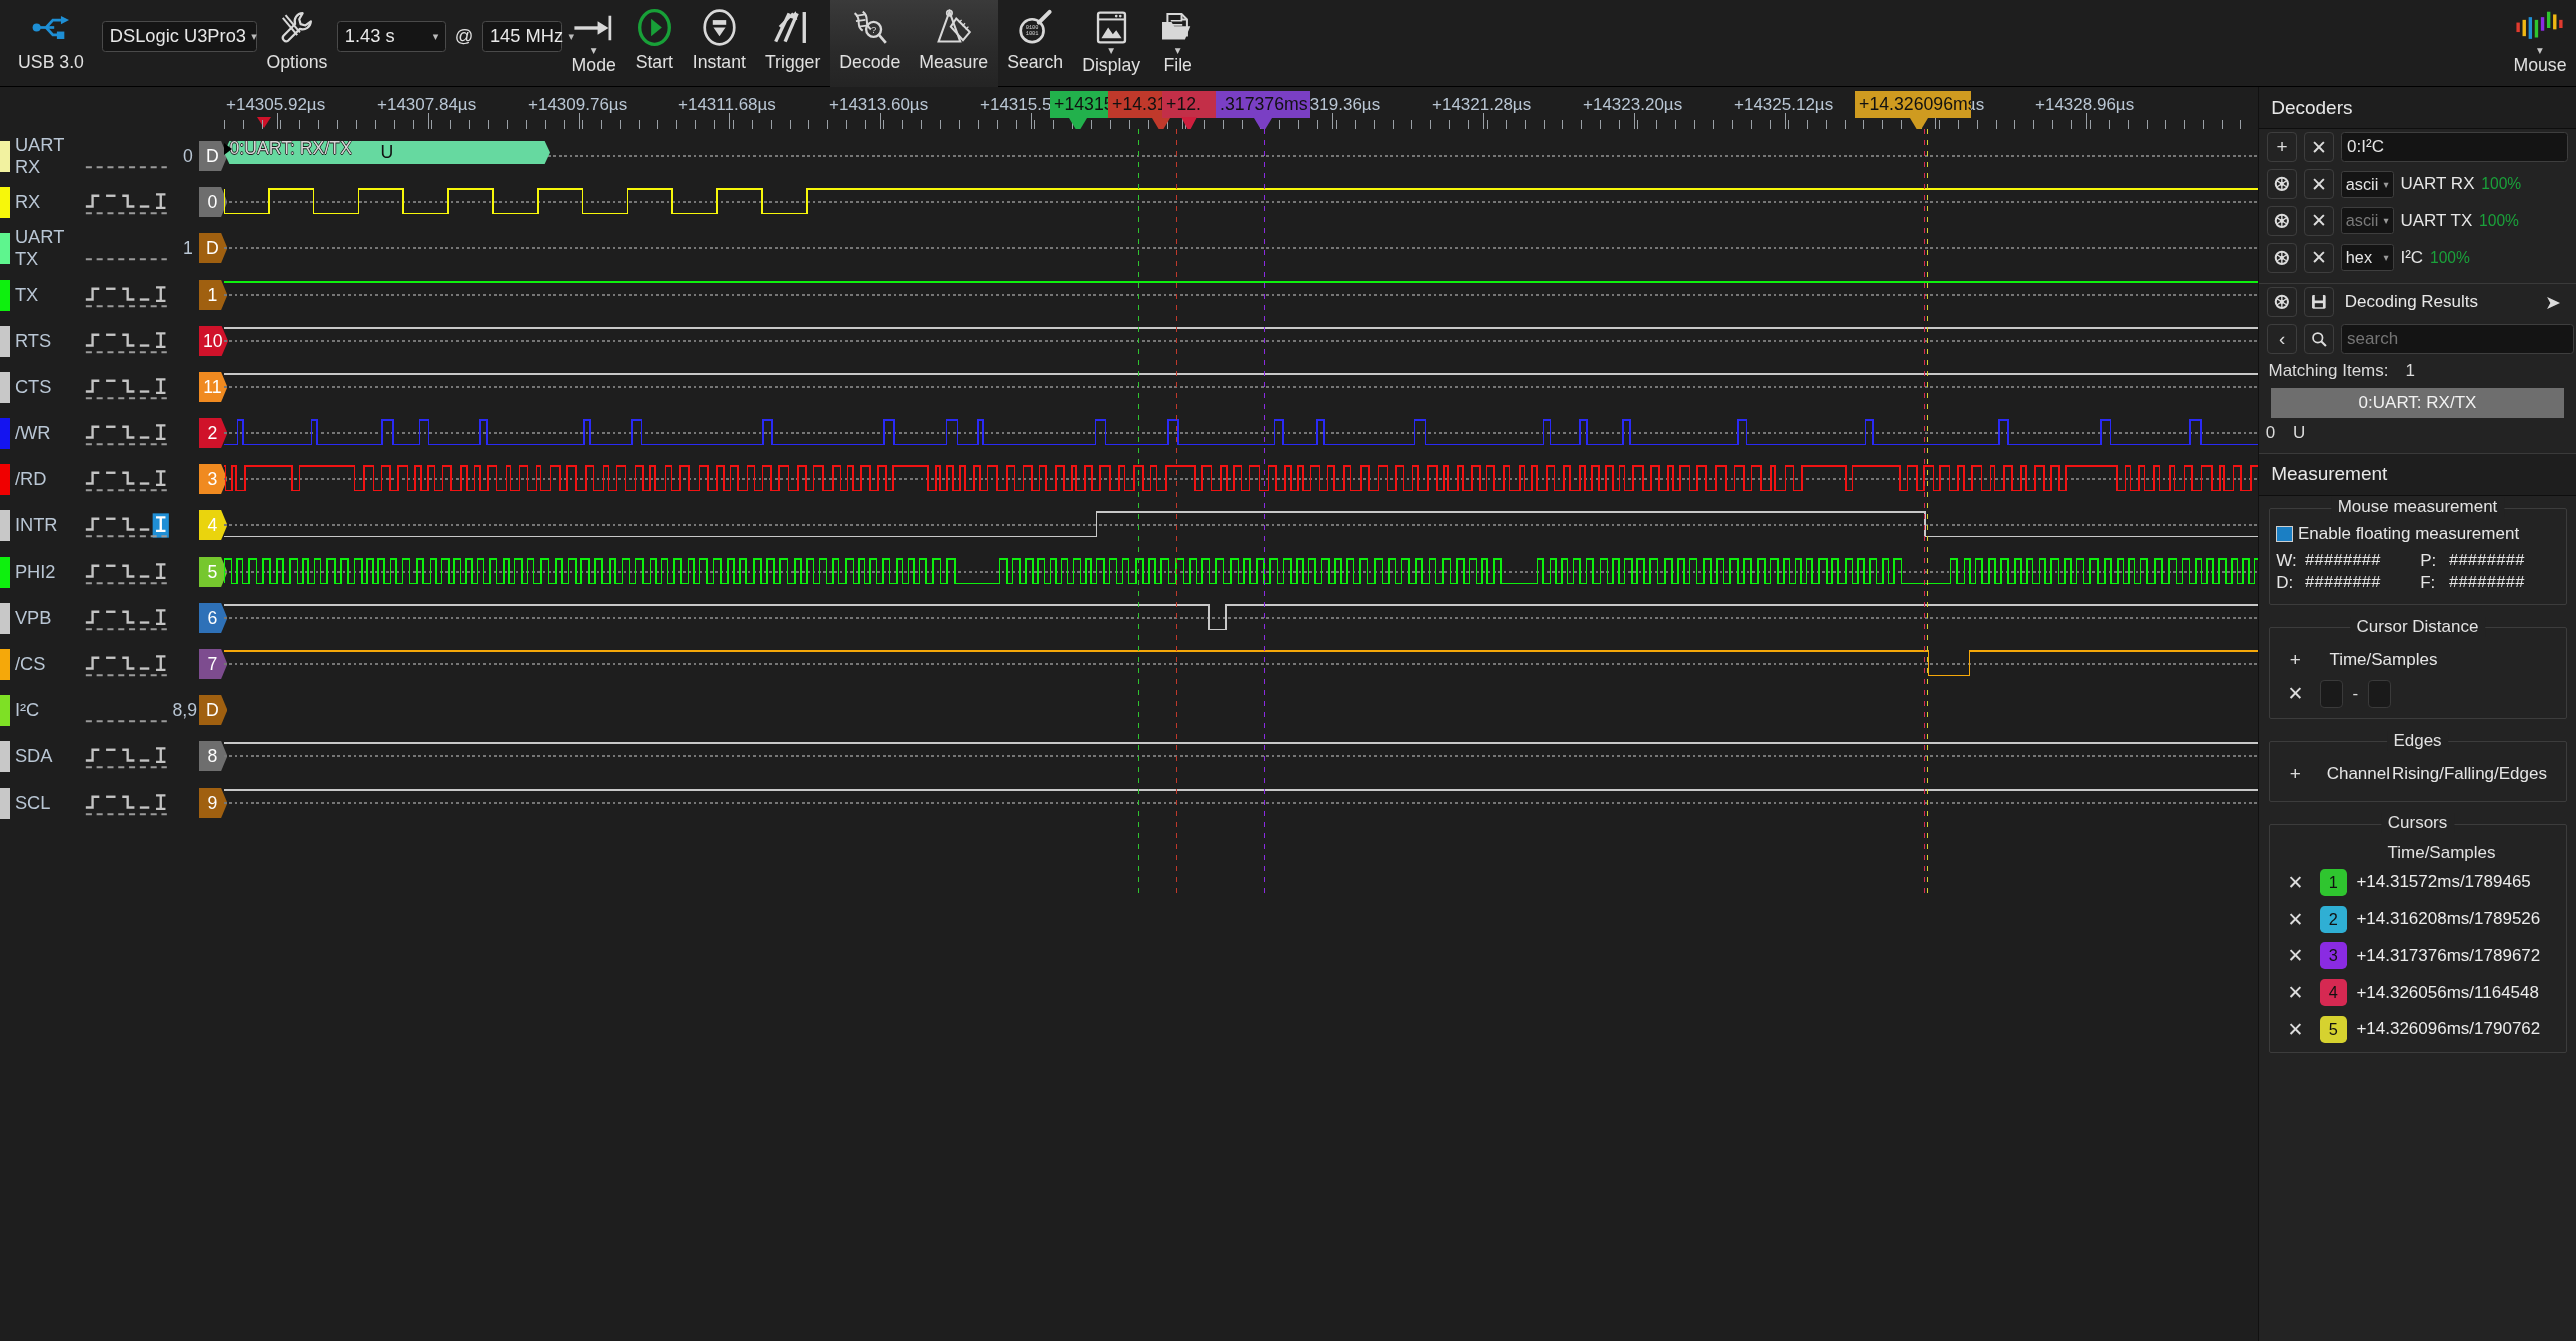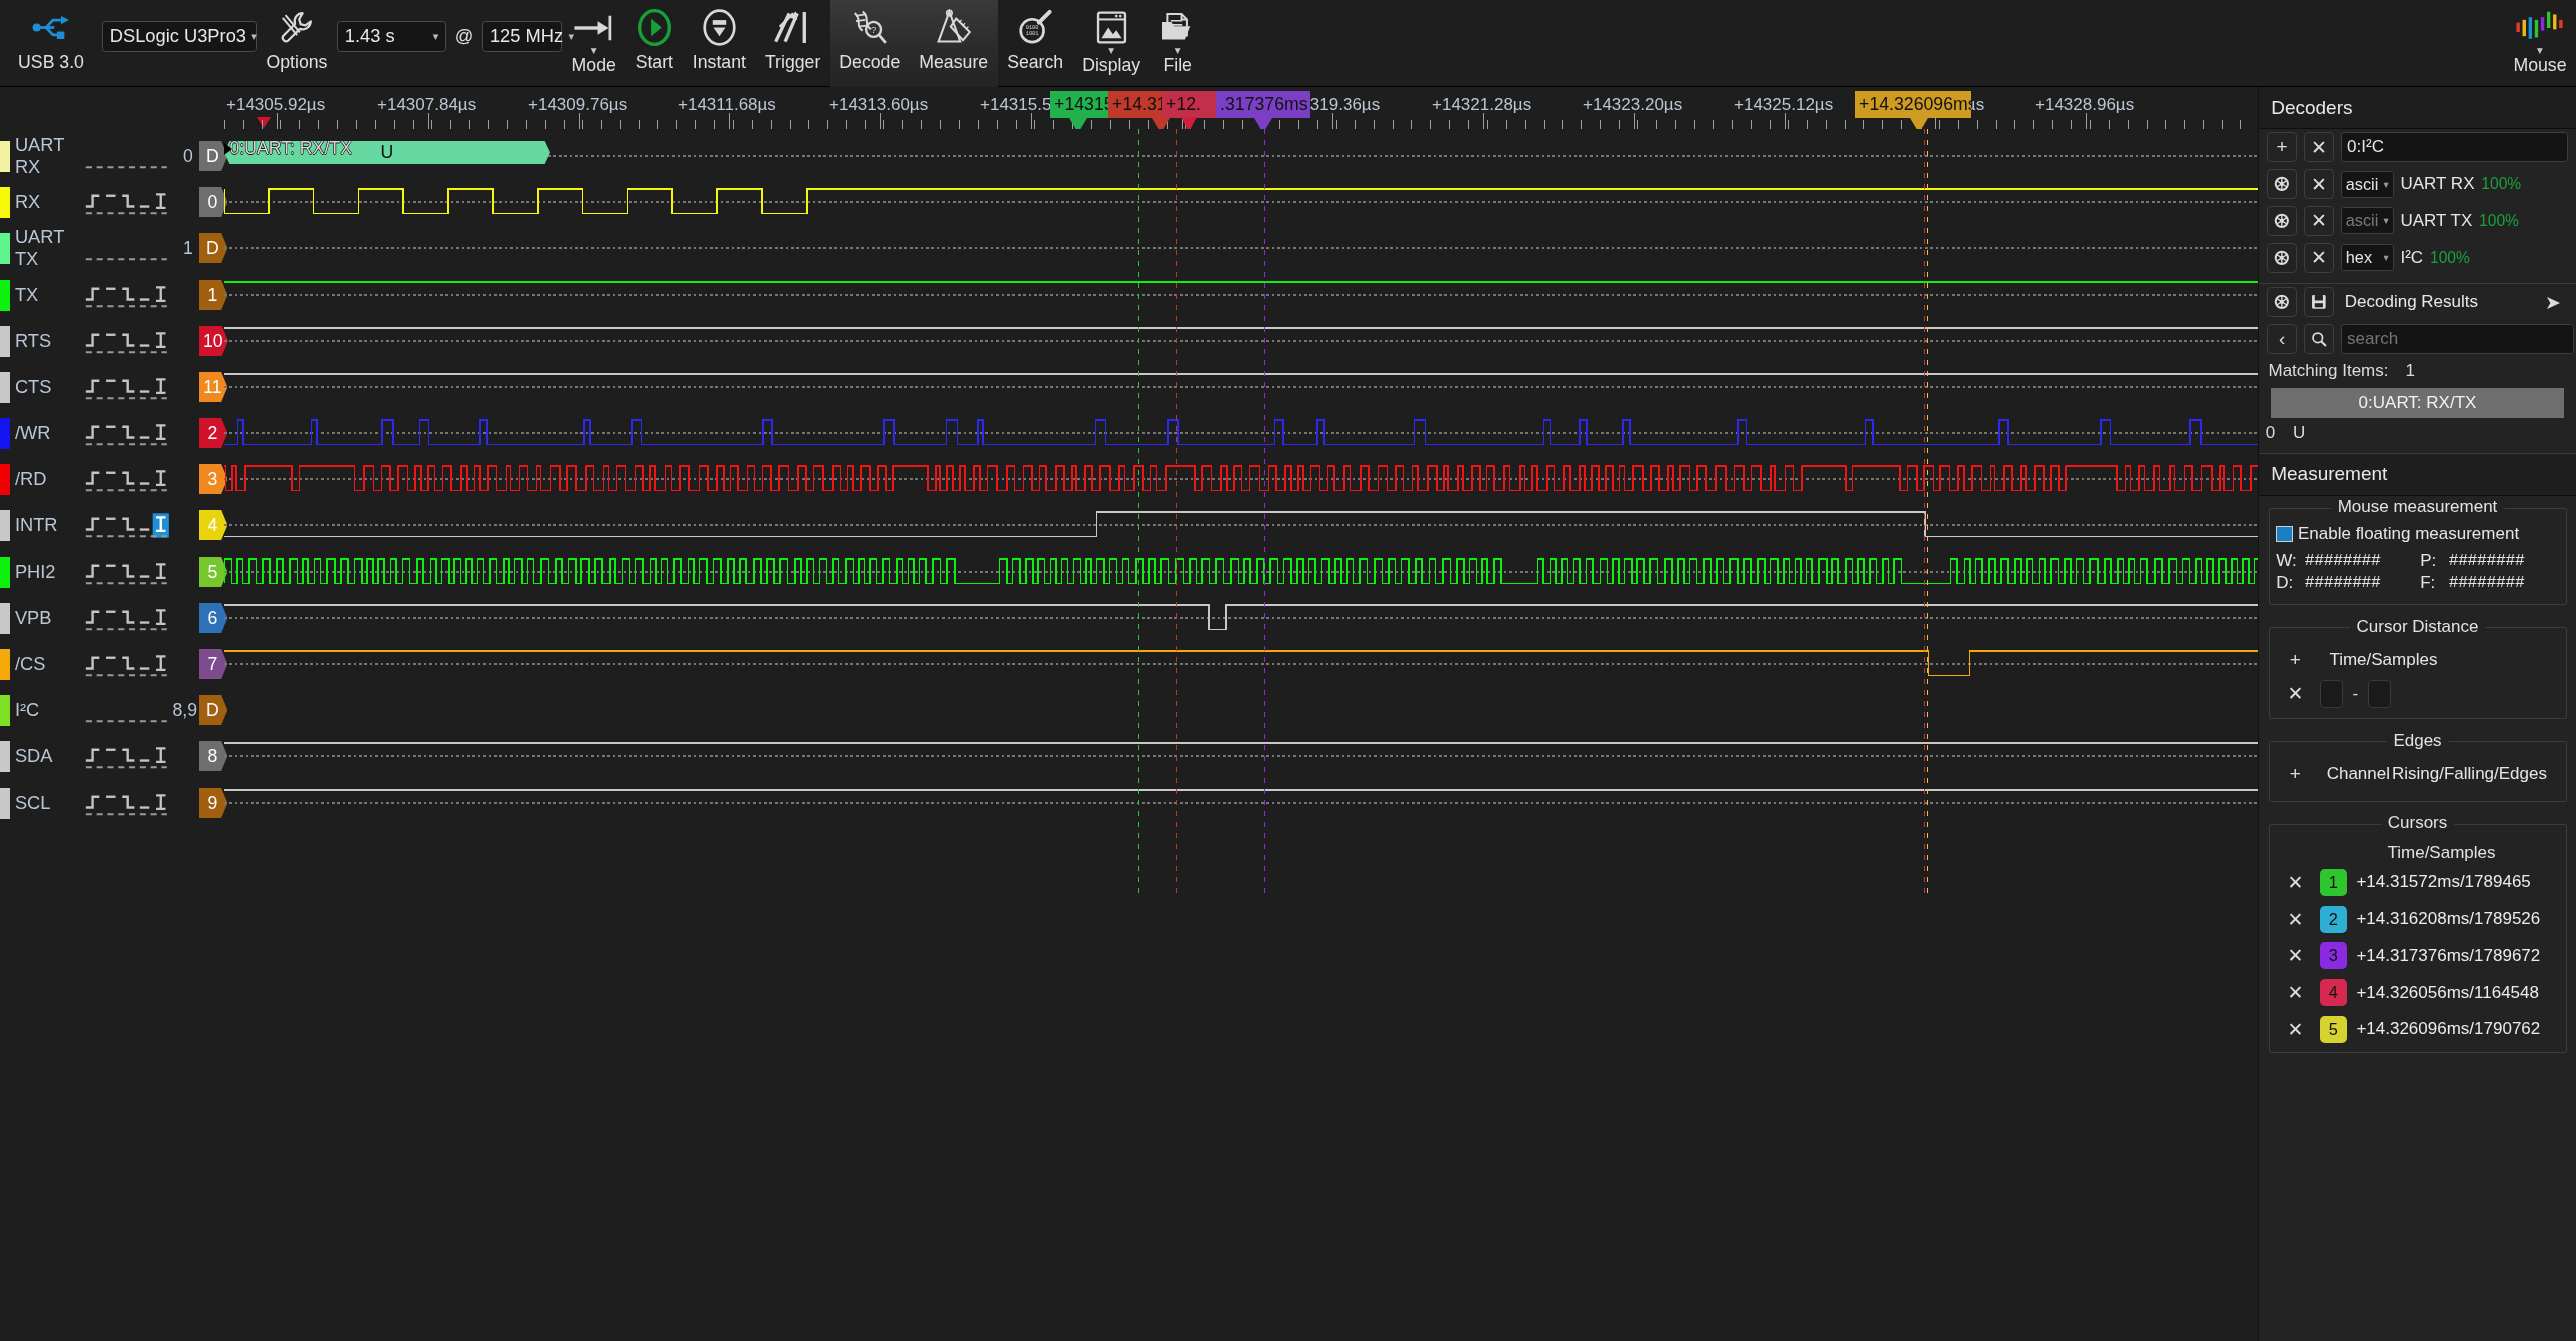--- a/index.html
+++ b/index.html
@@ -232,21 +232,21 @@
       <div class="lbl">Options</div>
     </div>
 
     <div class="toolbar-mid">
       <div class="combo" style="width:109px;">
         <span class="cv">1.43 s</span>
         <span class="cc">▾</span>
       </div>
       <div class="at-sign">@</div>
       <div class="combo" style="width:80px;">
-        <span class="cv">125 MHz</span>
+        <span class="cv">145 MHz</span>
         <span class="cc">▾</span>
       </div>
     </div>
 
     <div class="tb-item">
       <div class="ic">
         <svg width="41" height="30" viewBox="0 0 60 44">
           <path d="M2 22 H44" stroke="#d8d8d8" stroke-width="5"></path>
           <polygon points="36,12 52,22 36,32" fill="#d8d8d8"></polygon>
           <rect x="52" y="4" width="4" height="36" fill="#d8d8d8"></rect>

